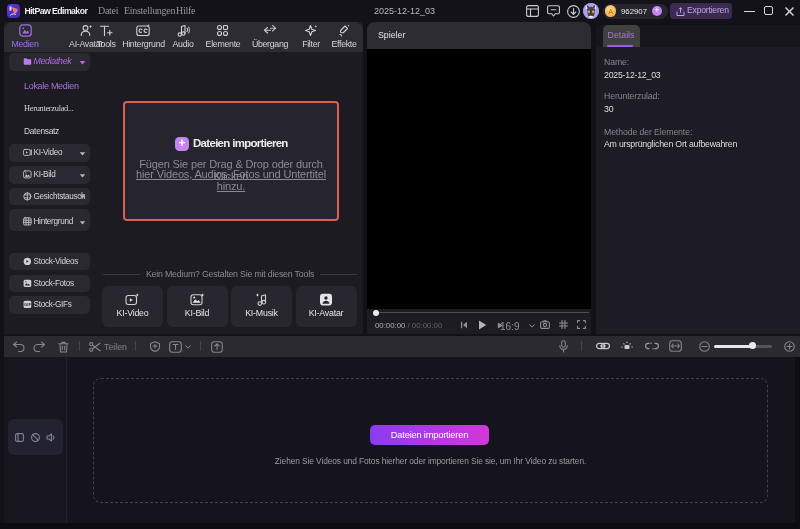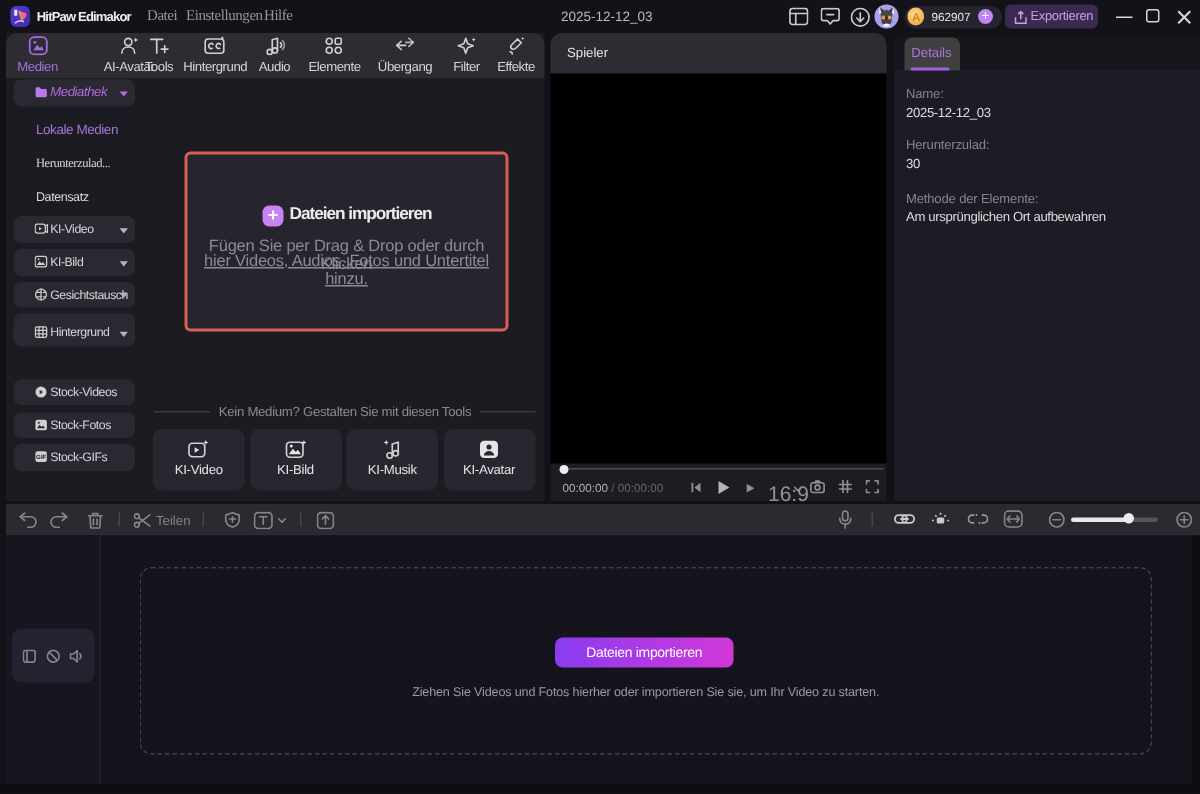--- a/index.html
+++ b/index.html
@@ -434,21 +434,21 @@
 <div class="abs" style="left:478px; top:319.5px;">
   <svg width="9" height="10" viewBox="0 0 9 10">
     <path d="M1 0.6 L8.3 5 L1 9.4 Z" fill="#b4b3bb"></path>
   </svg>
 </div>
 <div class="abs" style="left:496.5px; top:321.5px;">
   <svg width="7" height="7" viewBox="0 0 7 7">
     <path d="M0.8 0.6 L6 3.5 L0.8 6.4 Z" fill="#908f98"></path>
   </svg>
 </div>
-<div class="abs" style="left:512px; top:320.5px; color:#969099; font-size:14px;">16:9</div>
+<div class="abs" style="left:500px; top:320.5px; color:#969099; font-size:10px;">16:9</div>
 <div class="abs" style="left:529px; top:323.5px;">
   <svg width="6" height="4" viewBox="0 0 6 4">
       <path d="M0.5 0.5 L3 3.2 L5.5 0.5" stroke="#969099" fill="none"></path>
     </svg>
 </div>
 <div class="abs" style="left:540px; top:319.5px;">
   <svg width="10" height="9" viewBox="0 0 10 9">
     <rect x="0.6" y="1.8" width="8.8" height="6.6" rx="1.4" class="ic" style="stroke:#8f8e97"></rect>
     <circle cx="5" cy="5" r="1.6" class="ic" style="stroke:#8f8e97"></circle>
     <path d="M3.2 1.8 L3.9 0.7 h2.2 L6.8 1.8" class="ic" style="stroke:#8f8e97"></path>

